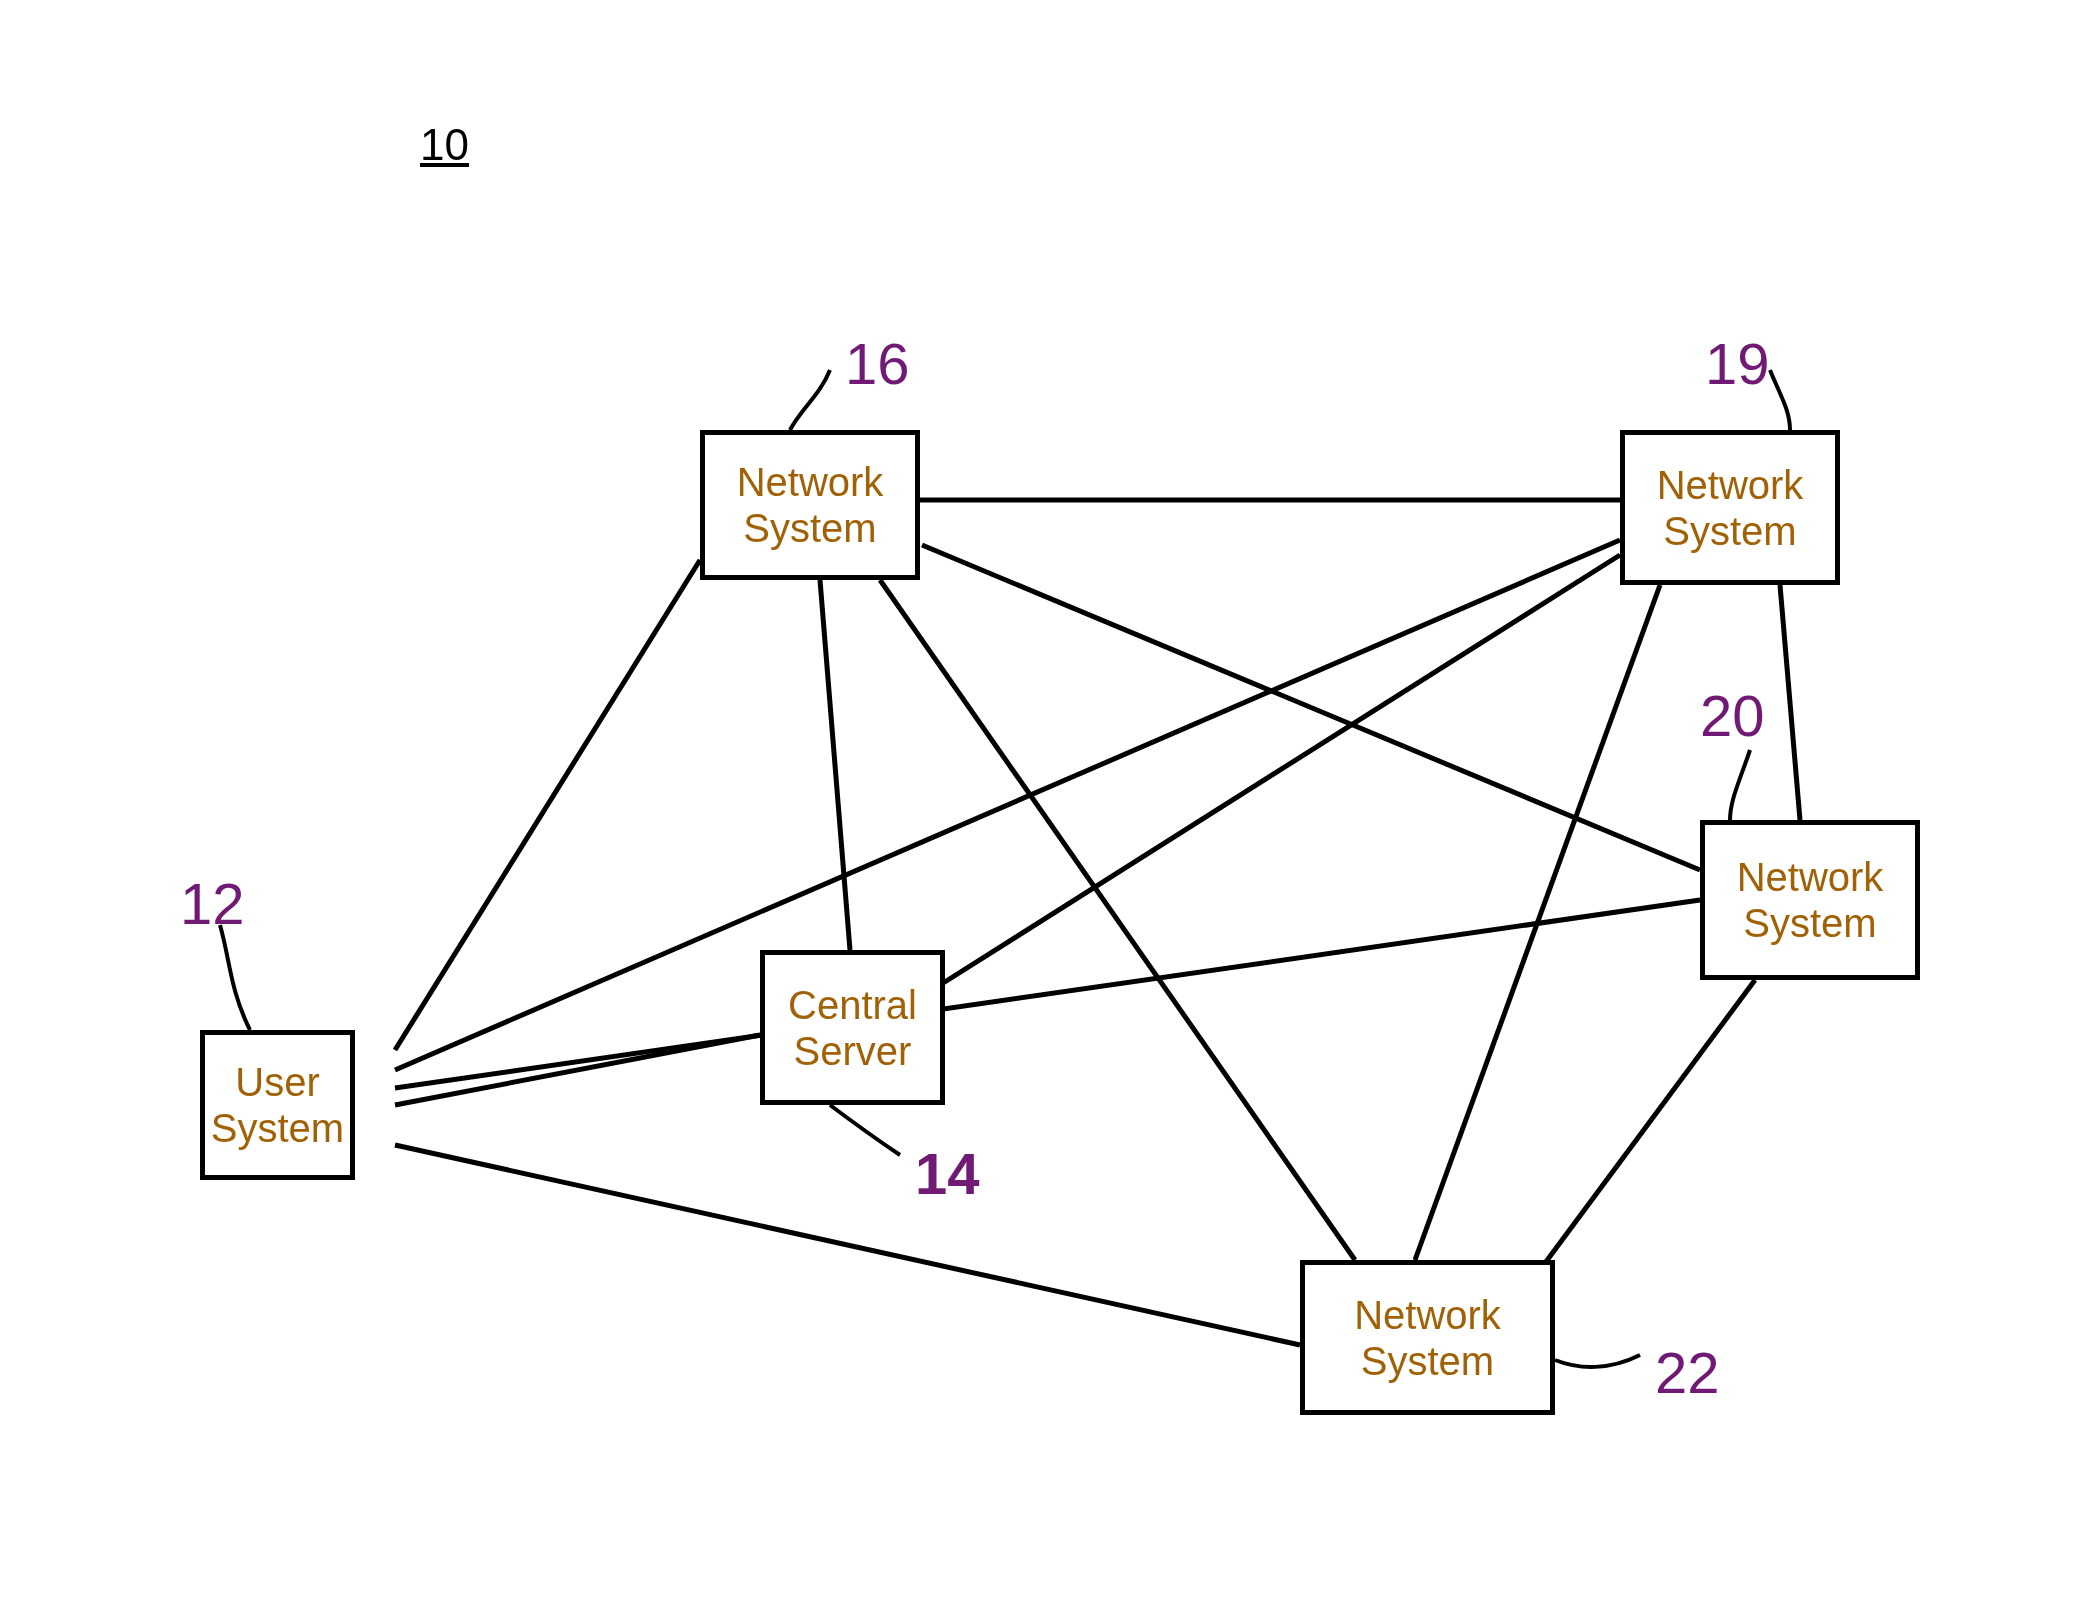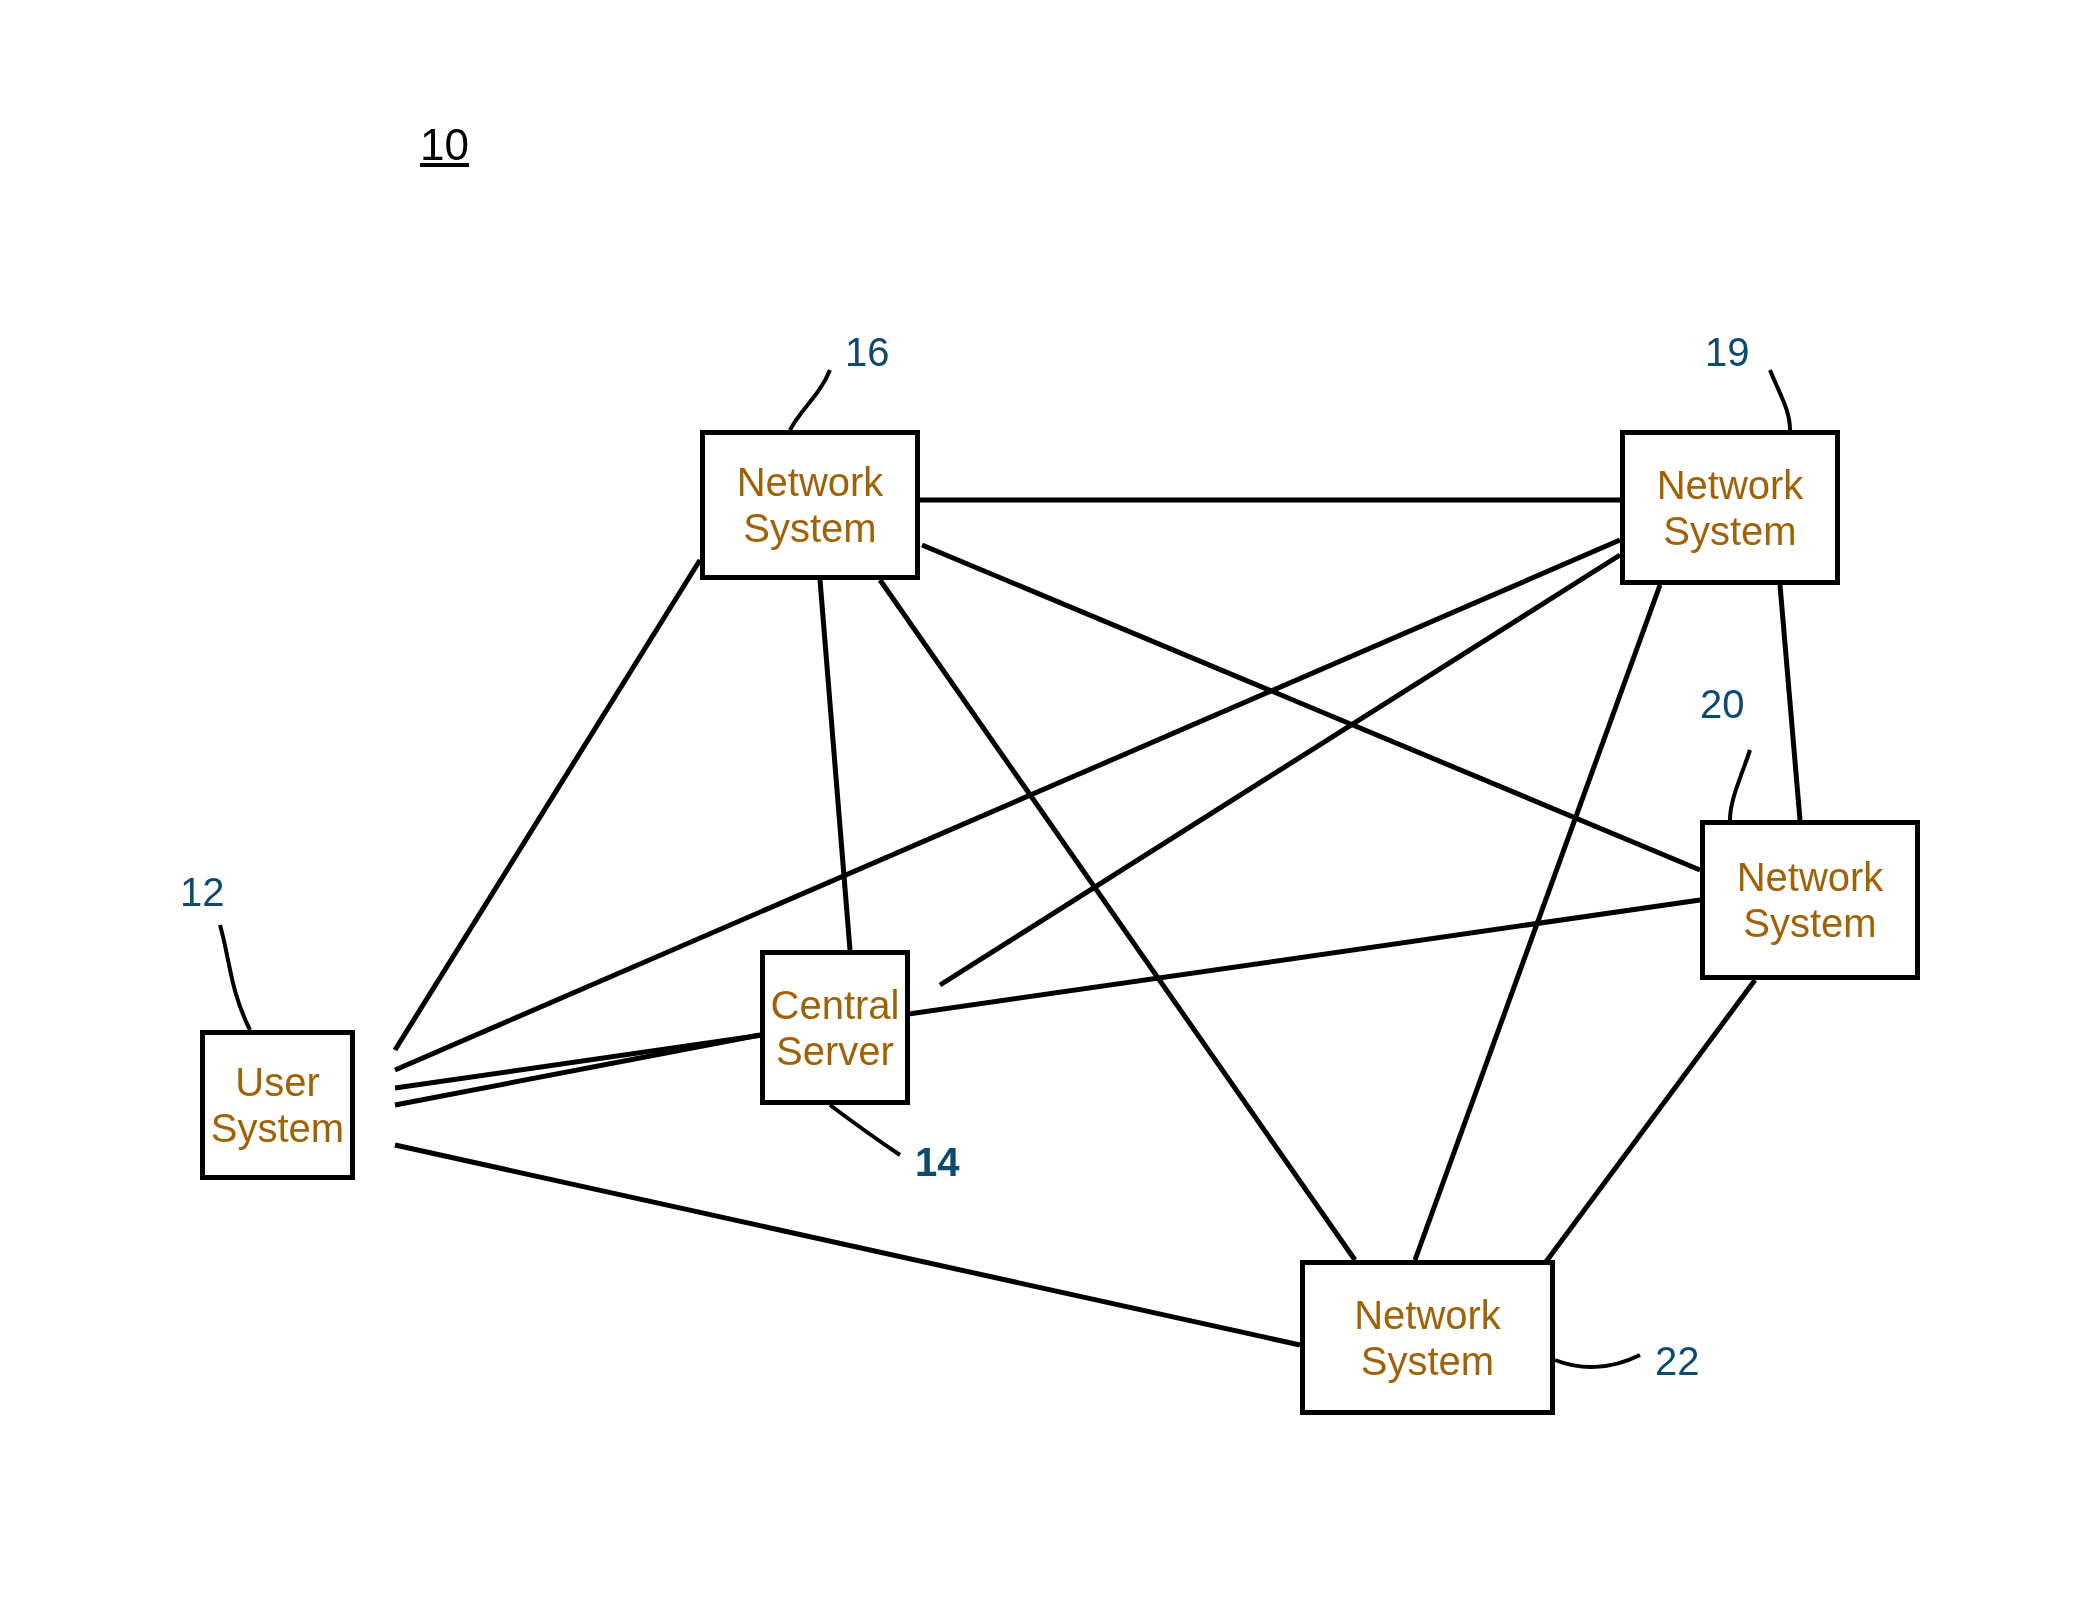--- a/index.html
+++ b/index.html
@@ -31,22 +31,22 @@
     align-items: center;
     justify-content: center;
     text-align: center;
     line-height: 1.15;
     font-size: 40px;
     color: #a16207;
     padding: 6px 10px;
   }
   .ref-label {
     position: absolute;
-    font-size: 40px;
-    color: #0c4a6e;
+    font-size: 58px;
+    color: #701a75;
   }
   svg.wires {
     position: absolute;
     left: 0; top: 0;
     width: 2098px;
     height: 1611px;
     pointer-events: none;
   }
   svg .edge {
     stroke: #000;
@@ -104,21 +104,21 @@
 
     <path class="leader" d="M 900 1155 C 870 1135, 850 1120, 830 1105"></path>
 
     <path class="leader" d="M 1640 1355 C 1610 1370, 1580 1370, 1555 1360"></path>
   </svg>
 
   <div class="node" style="left:200px; top:1030px; width:155px; height:150px;">
     <span>User<br>System</span>
   </div>
 
-  <div class="node" style="left:760px; top:950px; width:150px; height:155px;">
+  <div class="node" style="left:760px; top:950px; width:185px; height:155px;">
     <span>Central<br>Server</span>
   </div>
 
   <div class="node" style="left:700px; top:430px; width:220px; height:150px;">
     <span>Network<br>System</span>
   </div>
 
   <div class="node" style="left:1620px; top:430px; width:220px; height:155px;">
     <span>Network<br>System</span>
   </div>

